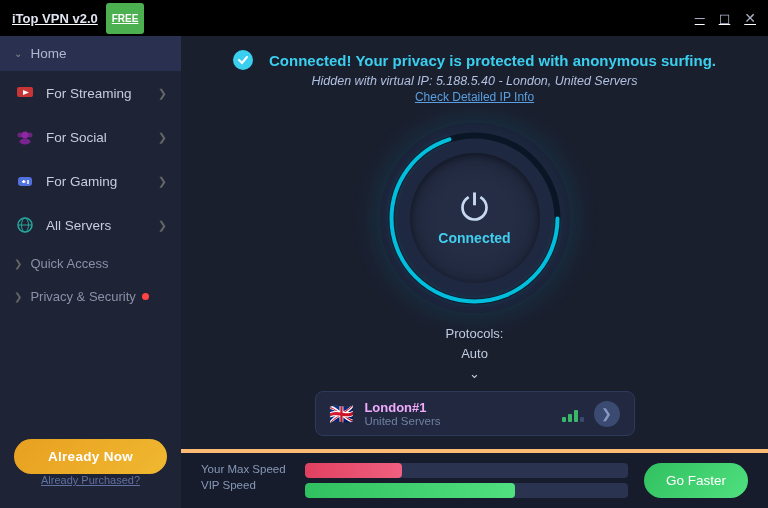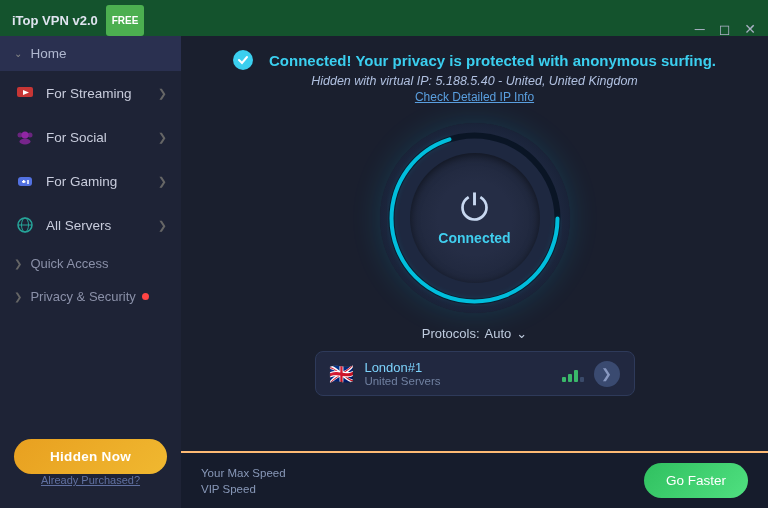--- a/index.html
+++ b/index.html
@@ -9,26 +9,27 @@
       background: #1a1f2e;
       font-family: 'Segoe UI', Arial, sans-serif;
       color: #fff;
       overflow: hidden;
       position: relative;
     }
 
     
     .title-bar {
       height: 36px;
-      background: #14532d;
-      display: flex;
-      align-items: flex-end;
+      background: #000000;
+      display: flex;
+      align-items: center;
       justify-content: space-between;
       padding: 0 12px;
       user-select: none;
+      text-decoration: underline;
     }
     .title-bar-left {
       display: flex;
       align-items: center;
       gap: 8px;
     }
     .app-title {
       font-size: 13px;
       font-weight: 600;
       color: #e0e4f0;
@@ -269,20 +270,21 @@
 
     
     .protocols-row {
       font-size: 13px;
       color: #8898b8;
       margin-bottom: 10px;
       display: flex;
       align-items: center;
       gap: 5px;
       cursor: pointer;
+      flex-direction: column;
     }
     .protocols-row span { color: #c0ccdf; }
 
     
     .server-row {
       display: flex;
       align-items: center;
       background: #212840;
       border: 1px solid #2e3a5a;
       border-radius: 8px;
@@ -296,22 +298,22 @@
       display: flex;
       align-items: center;
       gap: 10px;
     }
     .flag {
       font-size: 20px;
     }
     .server-text {}
     .server-name {
       font-size: 13px;
-      font-weight: 400;
-      color: #7dd3fc;
+      font-weight: 700;
+      color: #f0abfc;
     }
     .server-country {
       font-size: 11.5px;
       color: #7080a0;
     }
     .server-right {
       display: flex;
       align-items: center;
       gap: 10px;
     }
@@ -342,27 +344,26 @@
       align-items: center;
       justify-content: center;
       cursor: pointer;
       font-size: 13px;
     }
 
     
     .speed-bar-section {
       width: 100%;
       background: #161c2c;
-      border-top: 2px solid #fdba74;
+      border-top: 4px solid #fdba74;
       padding: 10px 20px;
       position: absolute;
       bottom: 0;
       left: 0;
       display: flex;
-      align-items: center;
       gap: 16px;
     }
     .speed-labels {
       flex-shrink: 0;
     }
     .speed-row {
       display: flex;
       align-items: center;
       gap: 8px;
       margin-bottom: 4px;
@@ -498,39 +499,39 @@
 
       <div class="section-item">
         <span class="s-arrow">❯</span>
         <span>Privacy &amp; Security</span>
         <span class="dot"></span>
       </div>
 
     </div>
 
     <div class="sidebar-bottom">
-      <button class="upgrade-btn">Hidden Now</button>
+      <button class="upgrade-btn">Already Now</button>
       <div class="already-purchased">Already Purchased?</div>
     </div>
   </div>
 
   <div class="content">
 
     <div class="status-header">
       <div class="status-connected">
         <div class="status-icon">
           <svg viewBox="0 0 12 12" fill="white">
               <polyline points="2,6 5,9 10,3" stroke="white" stroke-width="2" fill="none" stroke-linecap="round"></polyline>
             </svg>
         </div>
         <span>Connected! Your privacy is protected with anonymous surfing.</span>
       </div>
       <div class="hidden-ip">
         <span>Hidden with virtual IP:</span>
-        <span>5.188.5.40 - United, United Kingdom</span>
+        <span>5.188.5.40 - London, United Servers</span>
       </div>
       <a class="check-ip">Check Detailed IP Info</a>
     </div>
 
     <div class="power-container">
       <div class="power-outer-ring"></div>
       <svg class="power-arc" viewBox="0 0 175 175">
 
         <circle cx="87.5" cy="87.5" r="83" fill="none" stroke="#0a1525" stroke-width="6"></circle>
 

